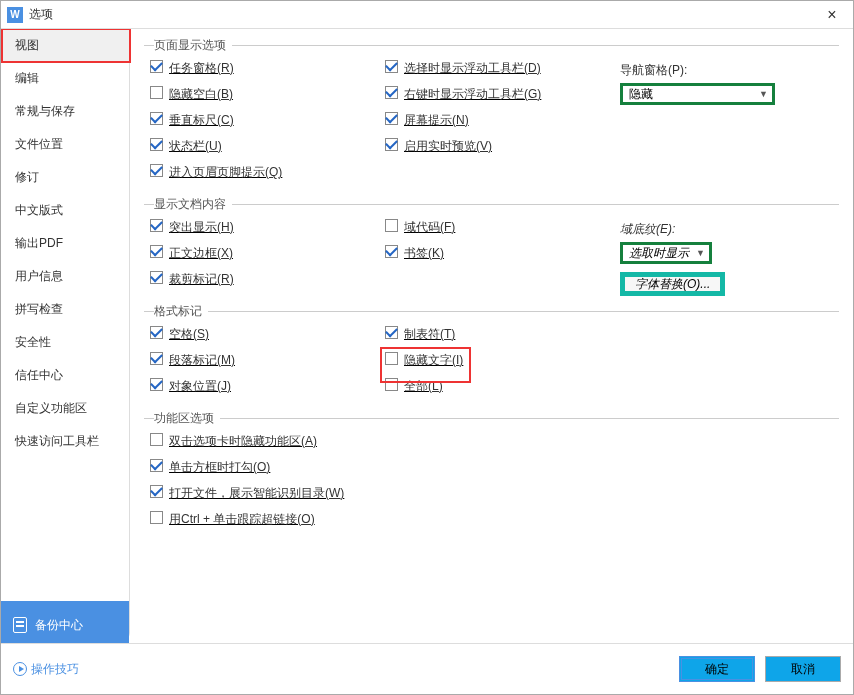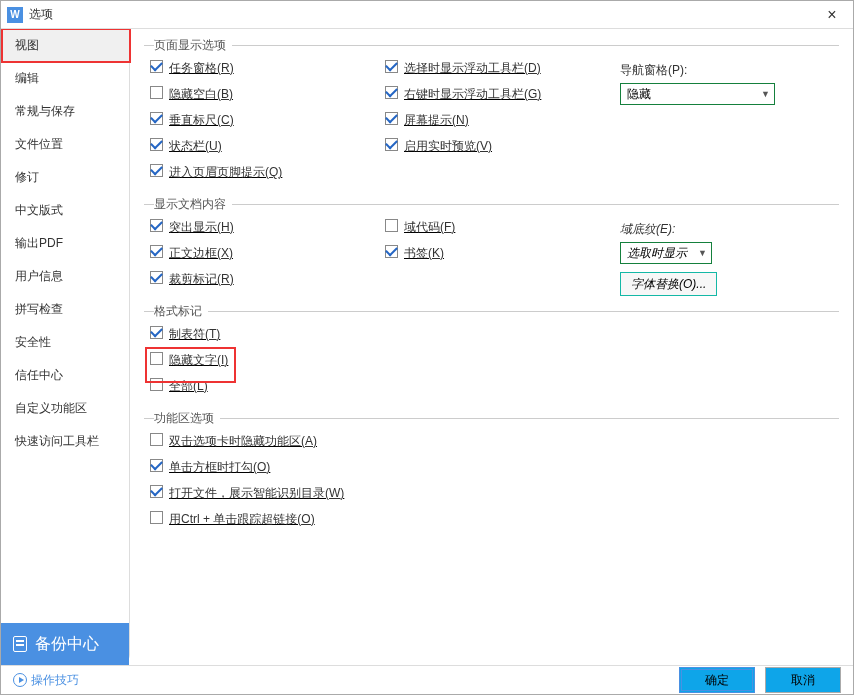--- a/index.html
+++ b/index.html
@@ -79,25 +79,24 @@
   position:absolute;
   top:-1px; left:0px; right:-2px; bottom:-1px;
   border:2px solid #e33;
   pointer-events:none;
 }
 .sidebar-backup {
   height: 42px;
   background:#4a90e2;
   color:#fff;
   display:flex;
-  align-items:center;
-  padding:4px 12px;
+  padding:16px 12px;
   cursor:pointer;
   gap:8px;
-  font-size:16px;
+  font-size:12px;
 }
 .backup-icon {
   width:14px;height:16px;border:1.5px solid #fff;border-radius:2px;position:relative;
 }
 .backup-icon::before{
   content:"";position:absolute;left:2px;right:2px;top:3px;height:1.5px;background:#fff;
 }
 .backup-icon::after{
   content:"";position:absolute;left:2px;right:2px;top:7px;height:1.5px;background:#fff;
 }
@@ -149,38 +148,38 @@
 .cb-label { color:#333; }
 .cb-label u { text-decoration:underline; }
 .red-box { position:relative; display:inline-flex; }
 .red-box::after{
   content:"";position:absolute;top:-5px;left:-5px;right:-8px;bottom:-5px;border:2px solid #e33;pointer-events:none;
 }
 .field-label { color:#333; margin-bottom:4px; display:block; }
 .dropdown {
   display:flex;
   align-items:center;
-  border:1px solid #15803d;
+  border:3px solid #15803d;
   height:22px;
   padding:0 4px 0 6px;
   background:#fff;
   cursor:pointer;
   justify-content:space-between;
 }
 .dropdown .dd-arrow {
   font-size:9px;color:#555;margin-left:6px;
 }
 .dd-wide { width:155px; }
 .dd-narrow { width:92px; }
 .btn-small {
   display:inline-flex;align-items:center;justify-content:center;
-  height:24px;padding:0 10px;border:1px solid #14b8a6;background:#f7f7f7;cursor:pointer;
+  height:24px;padding:0 10px;border:5px solid #14b8a6;background:#f7f7f7;cursor:pointer;
 }
 .footer {
-  height:29px;
+  height:51px;
   border-top:1px solid #ddd;
   display:flex;
   align-items:center;
   padding:0 12px;
   gap:10px;
 }
 .footer .tips {
   display:flex;align-items:center;gap:4px;color:#4a90e2;cursor:pointer;flex:1;font-size:12px;
 }
 .tips-icon{
@@ -321,20 +320,34 @@
               <div style="height:8px"></div>
               <div class="btn-small">字体替换(O)...</div>
             </div>
           </div>
         </div>
       </fieldset>
 
       <fieldset>
         <legend>格式标记</legend>
         <div class="row">
+          <div class="col1" id="fm-col1">
+              <div class="checkbox-line">
+                <span class="cb checked"></span>
+                <span class="cb-label">空格(<u>S</u>)</span>
+              </div>
+              <div class="checkbox-line">
+                <span class="cb checked"></span>
+                <span class="cb-label">段落标记(<u>M</u>)</span>
+              </div>
+              <div class="checkbox-line">
+                <span class="cb checked"></span>
+                <span class="cb-label">对象位置(<u>J</u>)</span>
+              </div>
+            </div>
           <div class="col2" id="fm-col2">
               <div class="checkbox-line">
                 <span class="cb checked"></span>
                 <span class="cb-label">制表符(<u>T</u>)</span>
               </div>
               <div class="checkbox-line">
                 <span class="red-box">
                   <span class="cb"></span>
                   <span class="cb-label">隐藏文字(<u>I</u>)</span>
                 </span>

